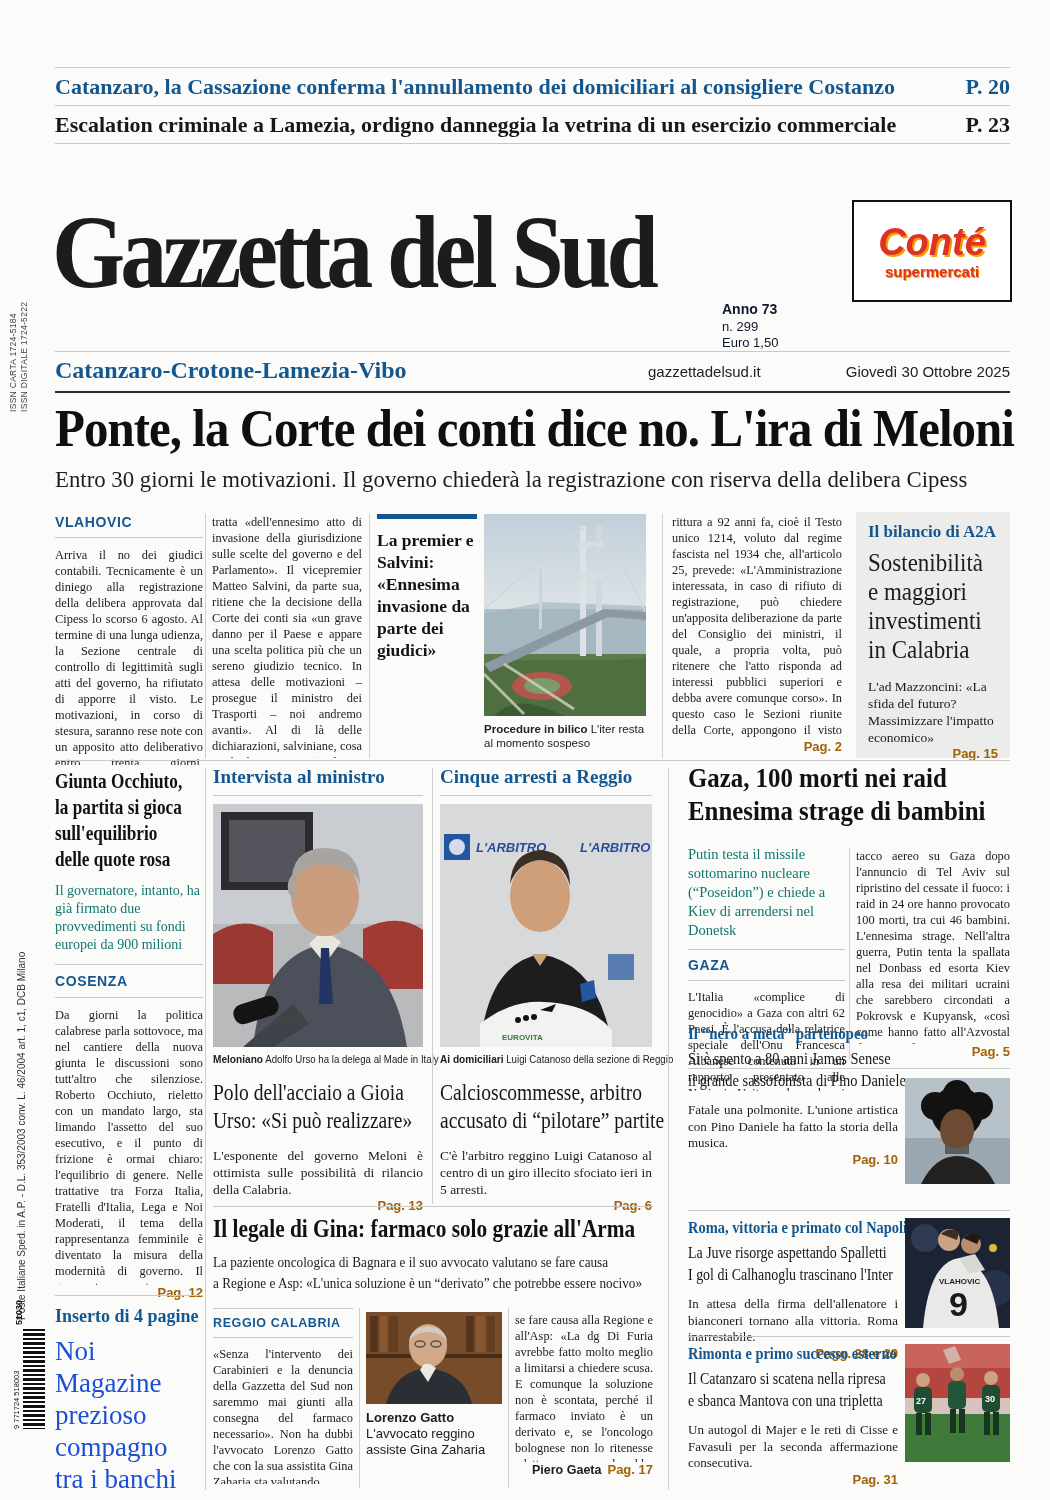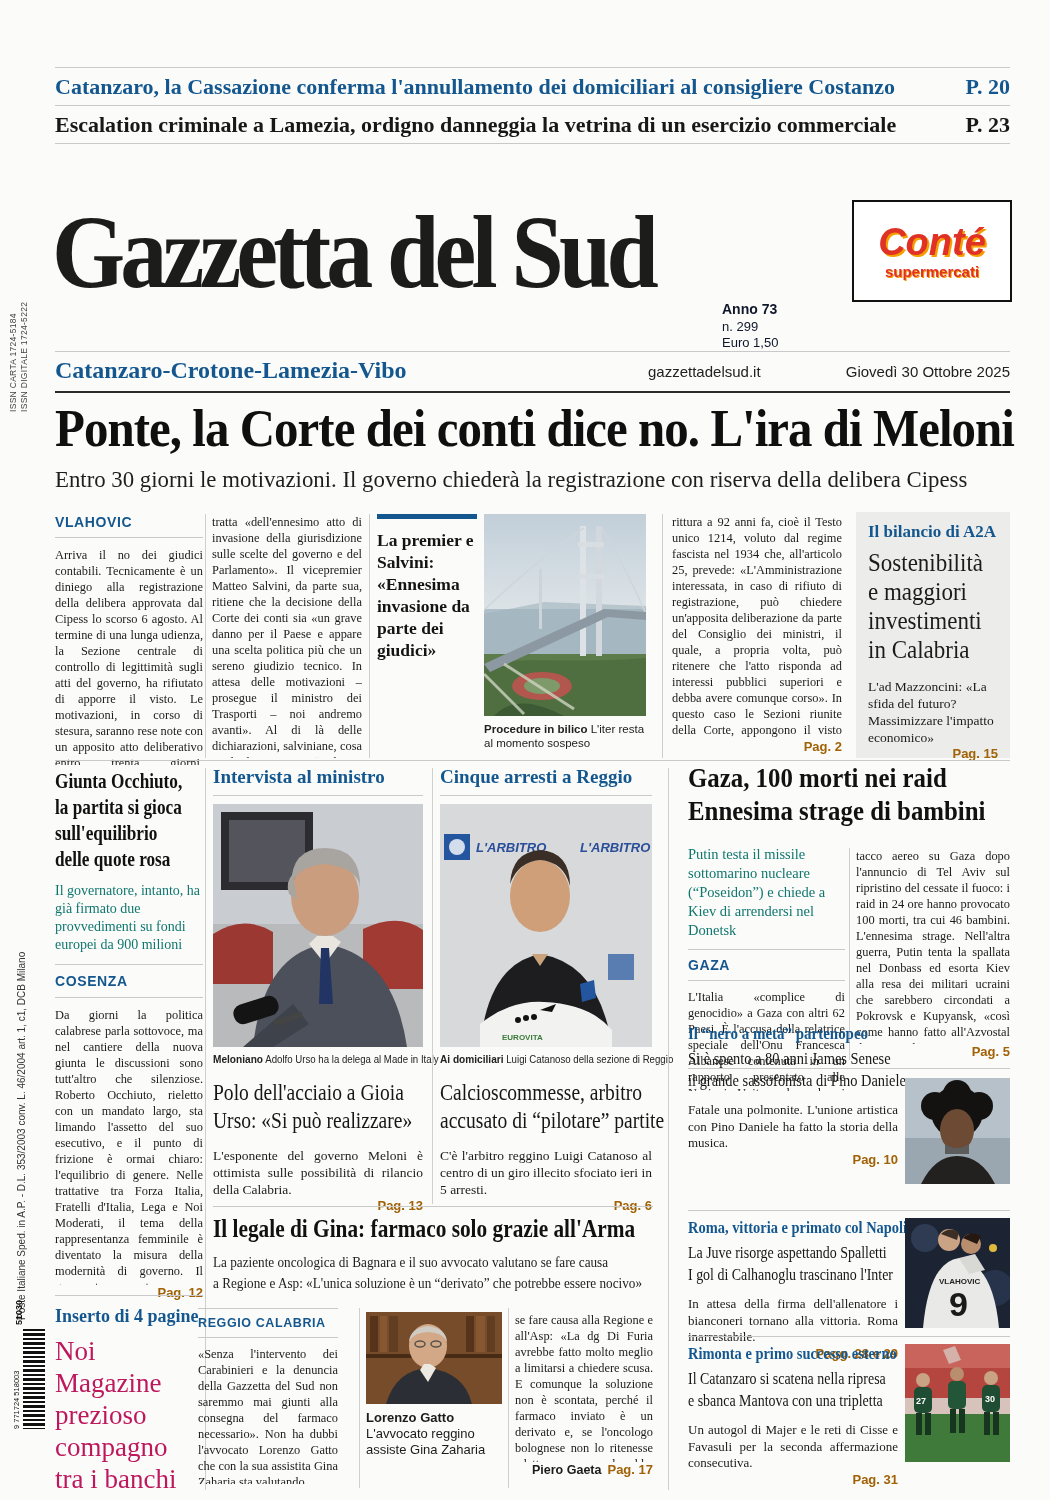--- a/index.html
+++ b/index.html
@@ -182,21 +182,21 @@
     <div style="height:1px;background:#c9c9c9;margin:10px 0 8px;"></div>
     <div class="kick-sans">COSENZA</div>
     <div style="height:1px;background:#c9c9c9;margin:8px 0 9px;"></div>
     <div class="body-txt" style="height:278px;">Da giorni la politica calabrese parla sottovoce, ma nel cantiere della nuova giunta le discussioni sono tutt'altro che silenziose. Roberto Occhiuto, rieletto con un mandato largo, sta limando l'assetto del suo esecutivo, e il punto di frizione è ormai chiaro: l'equilibrio di genere. Nelle trattative tra Forza Italia, Fratelli d'Italia, Lega e Noi Moderati, il tema della rappresentanza femminile è diventato la misura della modernità di governo. Il governatore punta a una squadra «collegiale e competente», ma sa che il bilanciamento tra territori, sigle e quote rosa definirà l'identità politica del suo secondo mandato. Una esperienza che il presidente ha già avviato firmando due provvedimenti su fondi europei da 900 milioni di euro.</div>
     <div class="pageref">Pag. 12</div>
   </div>
 
   <div class="abs" style="left:55px;top:1295px;width:148px;">
     <div style="height:1px;background:#c9c9c9;margin-bottom:10px;"></div>
     <div class="kick-serif" style="font-size:18px;">Inserto di 4 pagine</div>
-    <div style="font-size:27px;line-height:32px;margin-top:8px;color:#be185d;">
+    <div style="font-size:27px;line-height:32px;margin-top:8px;color:#1d4ed8;">
       <span>Noi Magazine</span><br>
       <span>prezioso</span><br>
       <span>compagno</span><br>
       <span>tra i banchi</span>
     </div>
   </div>
 
   <div class="vrule" style="left:205px;top:768px;height:722px;"></div>
 
   <div class="abs" style="left:213px;top:766px;width:210px;">
@@ -381,21 +381,21 @@
   </div>
 
   <div class="hair" style="left:213px;top:1206px;width:440px;"></div>
   <div class="abs" style="left:213px;top:1214px;width:440px;">
     <div style="font-size:26px;font-weight:bold;color:#111;"><span class="sx sx82">Il legale di Gina: farmaco solo grazie all'Arma</span></div>
     <div style="font-size:15px;line-height:21px;margin-top:8px;color:#222;">
       <span class="sx sx88">La paziente oncologica di Bagnara e il suo avvocato valutano se fare causa</span><br>
       <span class="sx sx88">a Regione e Asp: «L'unica soluzione è un “derivato” che potrebbe essere nocivo»</span>
     </div>
   </div>
-  <div class="abs" style="left:198px;top:1308px;width:140px;">
+  <div class="abs" style="left:213px;top:1308px;width:140px;">
     <div style="height:1px;background:#c9c9c9;margin-bottom:7px;"></div>
     <div class="kick-sans" style="font-size:12.5px;">REGGIO CALABRIA</div>
     <div style="height:1px;background:#c9c9c9;margin:7px 0 8px;"></div>
     <div class="body-txt" style="height:138px;">«Senza l'intervento dei Carabinieri e la denuncia della Gazzetta del Sud non saremmo mai giunti alla consegna del farmaco necessario». Non ha dubbi l'avvocato Lorenzo Gatto che con la sua assistita Gina Zaharia sta valutando</div>
   </div>
   <div class="vrule" style="left:359px;top:1308px;height:180px;"></div>
   <div class="abs" style="left:366px;top:1312px;width:136px;">
     <div class="photo" style="position:relative;width:136px;height:92px;">
       <svg width="136" height="92" viewBox="0 0 136 92">
         <rect width="136" height="92" fill="#6e4526"></rect>

